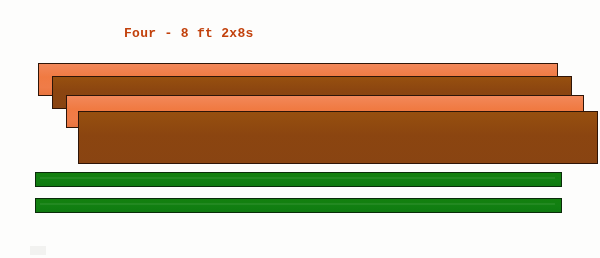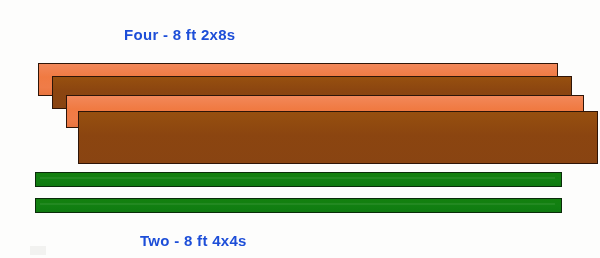--- a/index.html
+++ b/index.html
@@ -14,25 +14,25 @@
     position: relative;
     width: 600px;
     height: 258px;
     background: #fdfdfc;
     overflow: hidden;
   }
 
   
   .label {
     position: absolute;
-    font-family: Liberation Sans, sans-serif;
+    font-family: Liberation Mono, monospace;
     font-weight: bold;
-    font-size: 15px;
+    font-size: 13px;
     letter-spacing: 0.3px;
-    color: #1d4ed8;
+    color: #c2410c;
     white-space: nowrap;
   }
   #label-top {
     left: 124px;
     top: 26px;
   }
   #label-bottom {
     left: 140px;
     top: 232px;
   }
@@ -102,17 +102,16 @@
   <div class="plank brown" id="board-4" style="left:78px; top:111px; width:520px; height:53px; z-index:4;"></div>
 
   <div class="post" id="post-1" style="left:35px; top:172px; width:527px; height:15px;">
     <span class="post-sheen"></span>
   </div>
 
   <div class="post" id="post-2" style="left:35px; top:198px; width:527px; height:15px;">
     <span class="post-sheen"></span>
   </div>
 
-  <div class="label" id="label-bottom">Two - 8 ft 4x4s</div>
 
   <div id="scan-artifact"></div>
 
 </div>
 
 </body></html>

